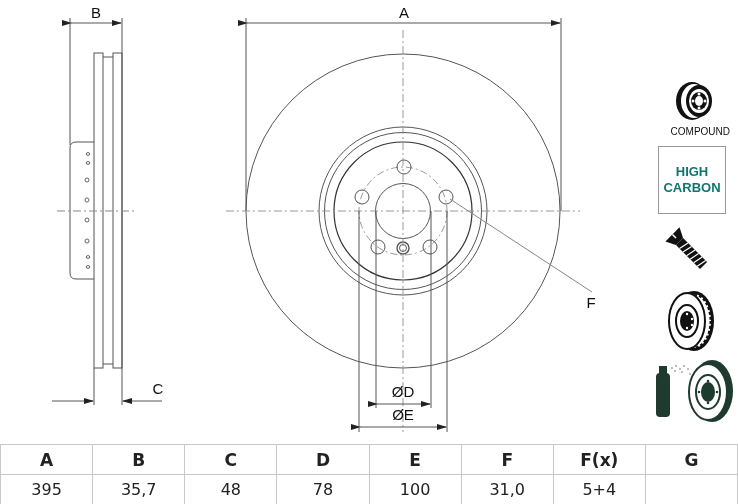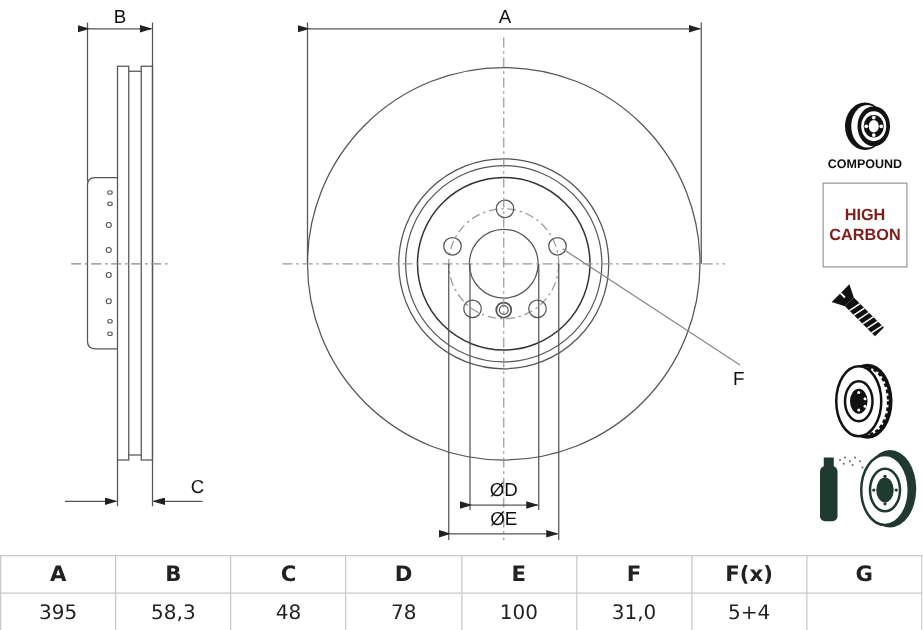--- a/index.html
+++ b/index.html
@@ -4,22 +4,22 @@
 <style>
   html,body{margin:0;padding:0;background:#fff;}
   body{width:738px;height:504px;position:relative;overflow:hidden;font-family:"Liberation Sans",sans-serif;}
   #drawing{position:absolute;left:0;top:0;}
   .lbl{font-family:"Liberation Sans",sans-serif;font-size:15px;fill:#111;}
   .spec-table{position:absolute;left:0;top:444px;width:738px;border-collapse:collapse;table-layout:fixed;}
   .spec-table td,.spec-table th{border:1px solid #c8c8c8;height:29px;text-align:center;padding:0;
      font-family:"DejaVu Sans",sans-serif;font-size:16px;color:#222;}
   .spec-table th{font-weight:bold;font-size:17px;}
   .spec-table td{font-weight:normal;}
-  .compound-label{position:absolute;left:654px;top:126px;width:76px;text-align:center;font-weight:bold;font-size:10px;color:#111;}
-  .hc-box{position:absolute;left:658px;top:146px;width:66px;height:66px;border:1px solid #999;display:flex;flex-direction:column;align-items:center;justify-content:center;font-weight:bold;font-size:13px;line-height:16px;color:#7f1d1d;}
+  .compound-label{position:absolute;left:654px;top:126px;width:76px;text-align:right;font-weight:normal;font-size:10px;color:#111;}
+  .hc-box{position:absolute;left:658px;top:146px;width:66px;height:66px;border:1px solid #999;display:flex;flex-direction:column;align-items:center;justify-content:center;font-weight:bold;font-size:13px;line-height:16px;color:#0f766e;}
 </style>
 </head>
 <body>
 
 <svg id="drawing" width="738" height="444" viewBox="0 0 738 444" xmlns="http://www.w3.org/2000/svg">
   <defs>
     <marker id="arr" markerWidth="10" markerHeight="6" refX="9" refY="3" orient="auto" markerUnits="userSpaceOnUse">
       <path d="M0,0 L10,3 L0,6 z" fill="#222"></path>
     </marker>
   </defs>
@@ -175,21 +175,21 @@
     <th>B</th>
     <th>C</th>
     <th>D</th>
     <th>E</th>
     <th>F</th>
     <th>F(x)</th>
     <th>G</th>
   </tr>
   <tr>
     <td>395</td>
-    <td>58,3</td>
+    <td>35,7</td>
     <td>48</td>
     <td>78</td>
     <td>100</td>
     <td>31,0</td>
     <td>5+4</td>
     <td></td>
   </tr>
 </tbody>
   </table>
 

